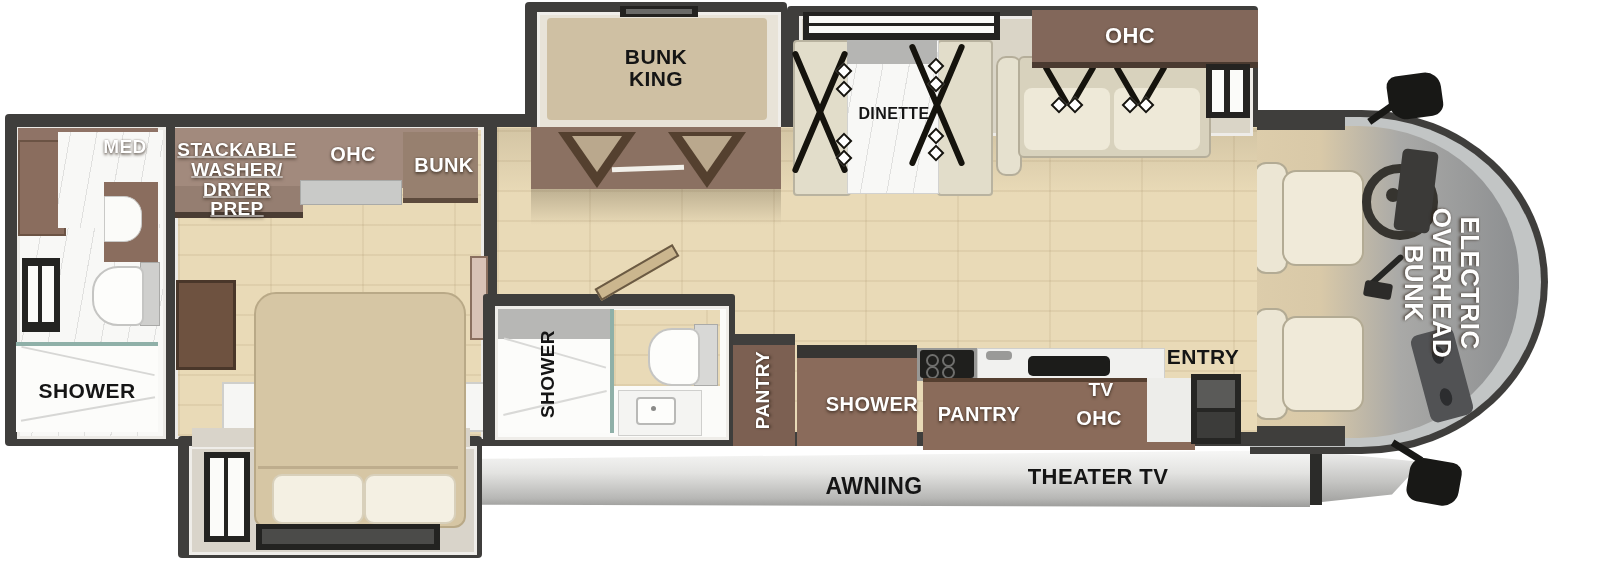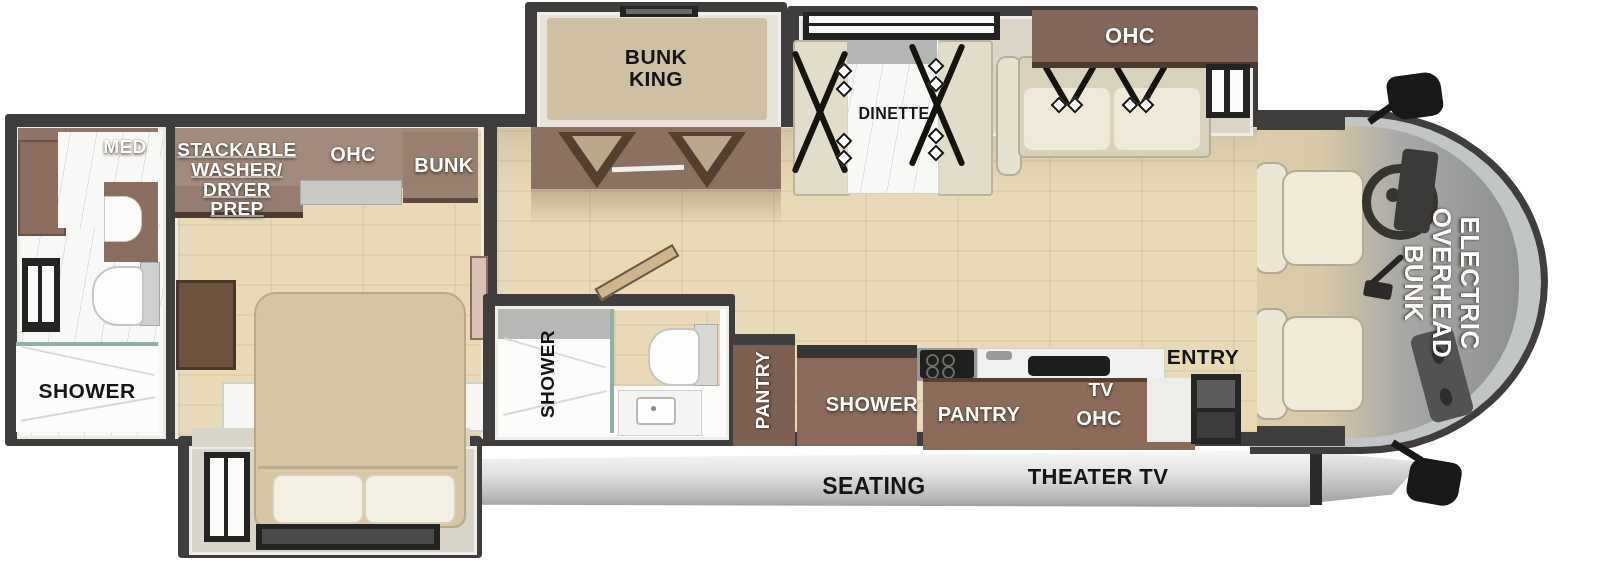--- a/index.html
+++ b/index.html
@@ -25,21 +25,21 @@
 
 <div id="plan">
 
   <div class="a" style="left:462px;top:450px;width:848px;height:57px;
               background:linear-gradient(180deg,#f7f7f6 0%,#e3e3e1 40%,#b7b7b5 85%,#9c9c9a 100%);
               clip-path:polygon(0% 16%,100% 0%,100% 100%,1.5% 96%);"></div>
   <div class="a" style="left:1310px;top:450px;width:12px;height:55px;background:#2b2b29;"></div>
   <div class="a" style="left:1322px;top:452px;width:100px;height:50px;
               background:linear-gradient(180deg,#ededec 0%,#c4c4c2 60%,#a3a3a1 100%);
               clip-path:polygon(0 0,100% 20%,70% 85%,0 100%);"></div>
-  <div class="lbl lb" style="left:874px;top:486px;font-size:23px;">SEATING</div>
+  <div class="lbl lb" style="left:874px;top:486px;font-size:23px;">AWNING</div>
   <div class="lbl lb" style="left:1098px;top:477px;font-size:22px;">THEATER TV</div>
 
   <div class="a" style="left:5px;top:114px;width:492px;height:332px;background:#3f3e3c;border-radius:4px;"></div>
   <div class="a" style="left:480px;top:114px;width:784px;height:332px;background:#3f3e3c;"></div>
   <div class="a" style="left:525px;top:2px;width:262px;height:130px;background:#3f3e3c;border-radius:4px;"></div>
   <div class="a" style="left:787px;top:6px;width:471px;height:126px;background:#3f3e3c;border-radius:4px;"></div>
 
   <div class="a" style="left:1250px;top:110px;width:298px;height:344px;background:#3f3e3c;
               border-radius:0 195px 195px 0 / 0 180px 180px 0;"></div>
   <div class="a" style="left:1250px;top:117px;width:291px;height:330px;background:#c2c5c5;

